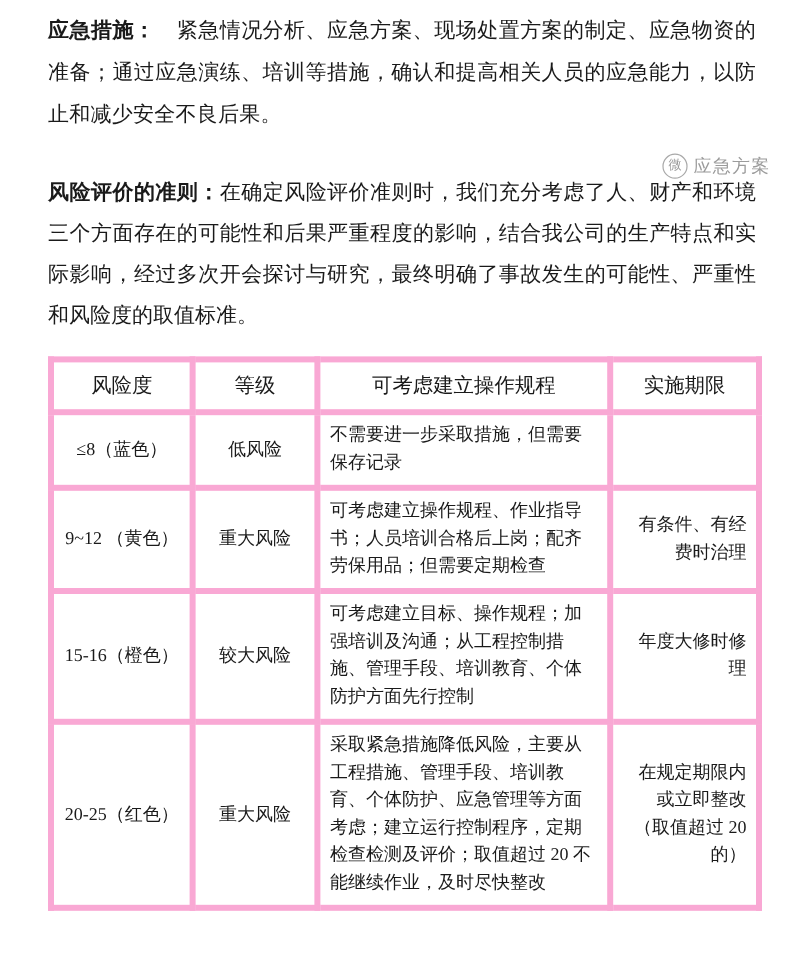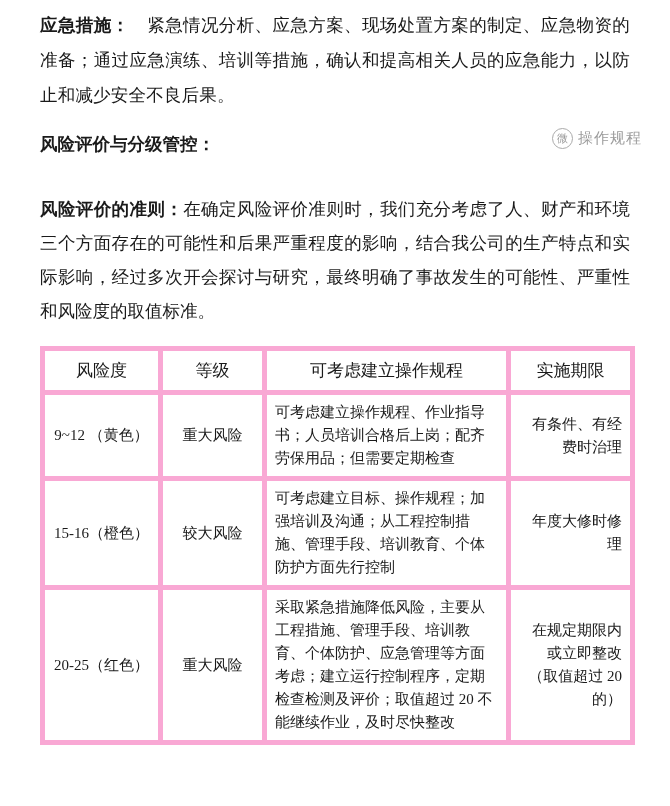--- a/index.html
+++ b/index.html
@@ -128,25 +128,24 @@
   .col3 { width: 244px; }
   .col4 { width: 124px; }
 </style>
 </head>
 <body>
 
 <div class="page">
 
   <p class="para"><span class="bold-lead">应急措施：</span><span>　紧急情况分析、应急方案、现场处置方案的制定、应急物资的准备；通过应急演练、培训等措施，确认和提高相关人员的应急能力，以防止和减少安全不良后果。</span></p>
 
-  <p class="section-head">风险评价与分级管控：</p>
 
   <div class="stamp">
     <span class="circle">微</span>
-    <span class="txt">操作规程</span>
+    <span class="txt">应急方案</span>
   </div>
 
   <div class="gap-line"></div>
 
 
   <p class="body-block"><span class="lbl">风险评价的准则：</span><span>在确定风险评价准则时，我们充分考虑了人、财产和环境三个方面存在的可能性和后果严重程度的影响，结合我公司的生产特点和实际影响，经过多次开会探讨与研究，最终明确了事故发生的可能性、严重性和风险度的取值标准。</span></p>
 
   <table class="risk">
     <colgroup>
       <col class="col1">
@@ -157,20 +156,26 @@
     <thead>
       <tr>
         <td>风险度</td>
         <td>等级</td>
         <td>可考虑建立操作规程</td>
         <td>实施期限</td>
       </tr>
     </thead>
     <tbody>
       <tr>
+        <td class="c-level">≤8（蓝色）</td>
+        <td class="c-grade">低风险</td>
+        <td class="c-measure">不需要进一步采取措施，但需要保存记录</td>
+        <td class="c-deadline"></td>
+      </tr>
+      <tr>
         <td class="c-level">9~12 （黄色）</td>
         <td class="c-grade">重大风险</td>
         <td class="c-measure">可考虑建立操作规程、作业指导书；人员培训合格后上岗；配齐劳保用品；但需要定期检查</td>
         <td class="c-deadline">有条件、有经费时治理</td>
       </tr>
       <tr>
         <td class="c-level">15-16（橙色）</td>
         <td class="c-grade">较大风险</td>
         <td class="c-measure">可考虑建立目标、操作规程；加强培训及沟通；从工程控制措施、管理手段、培训教育、个体防护方面先行控制</td>
         <td class="c-deadline">年度大修时修理</td>

